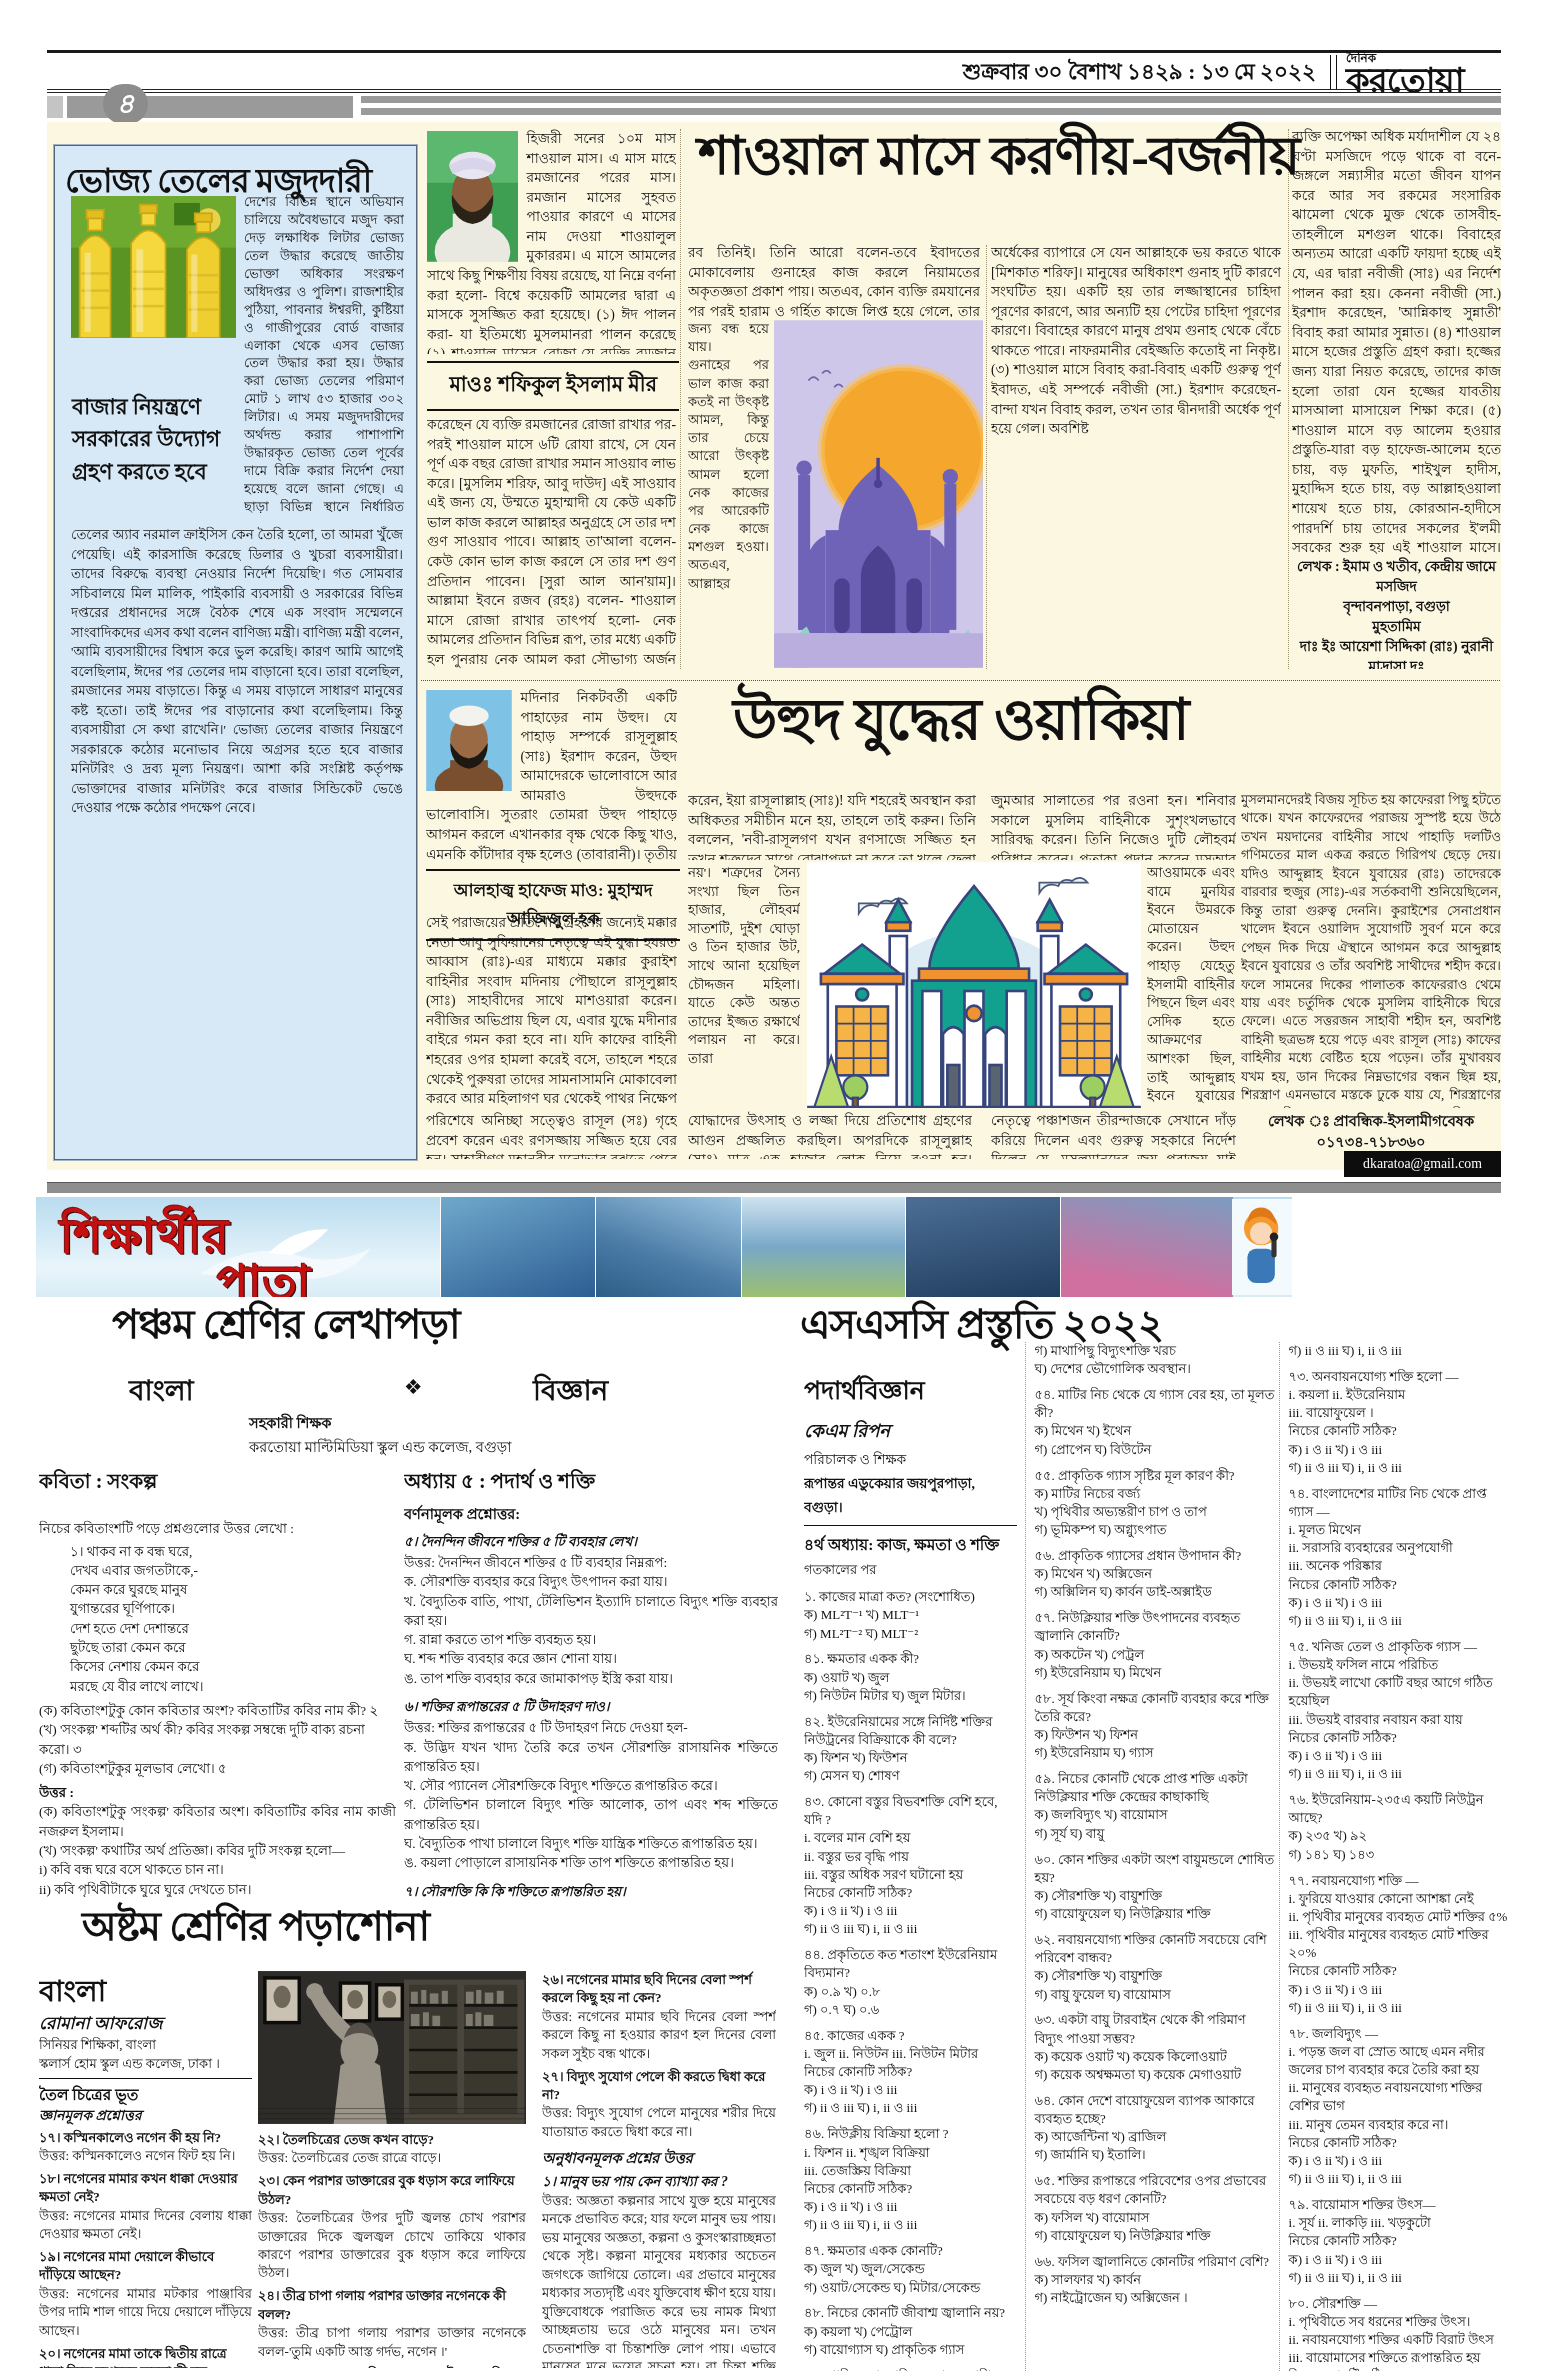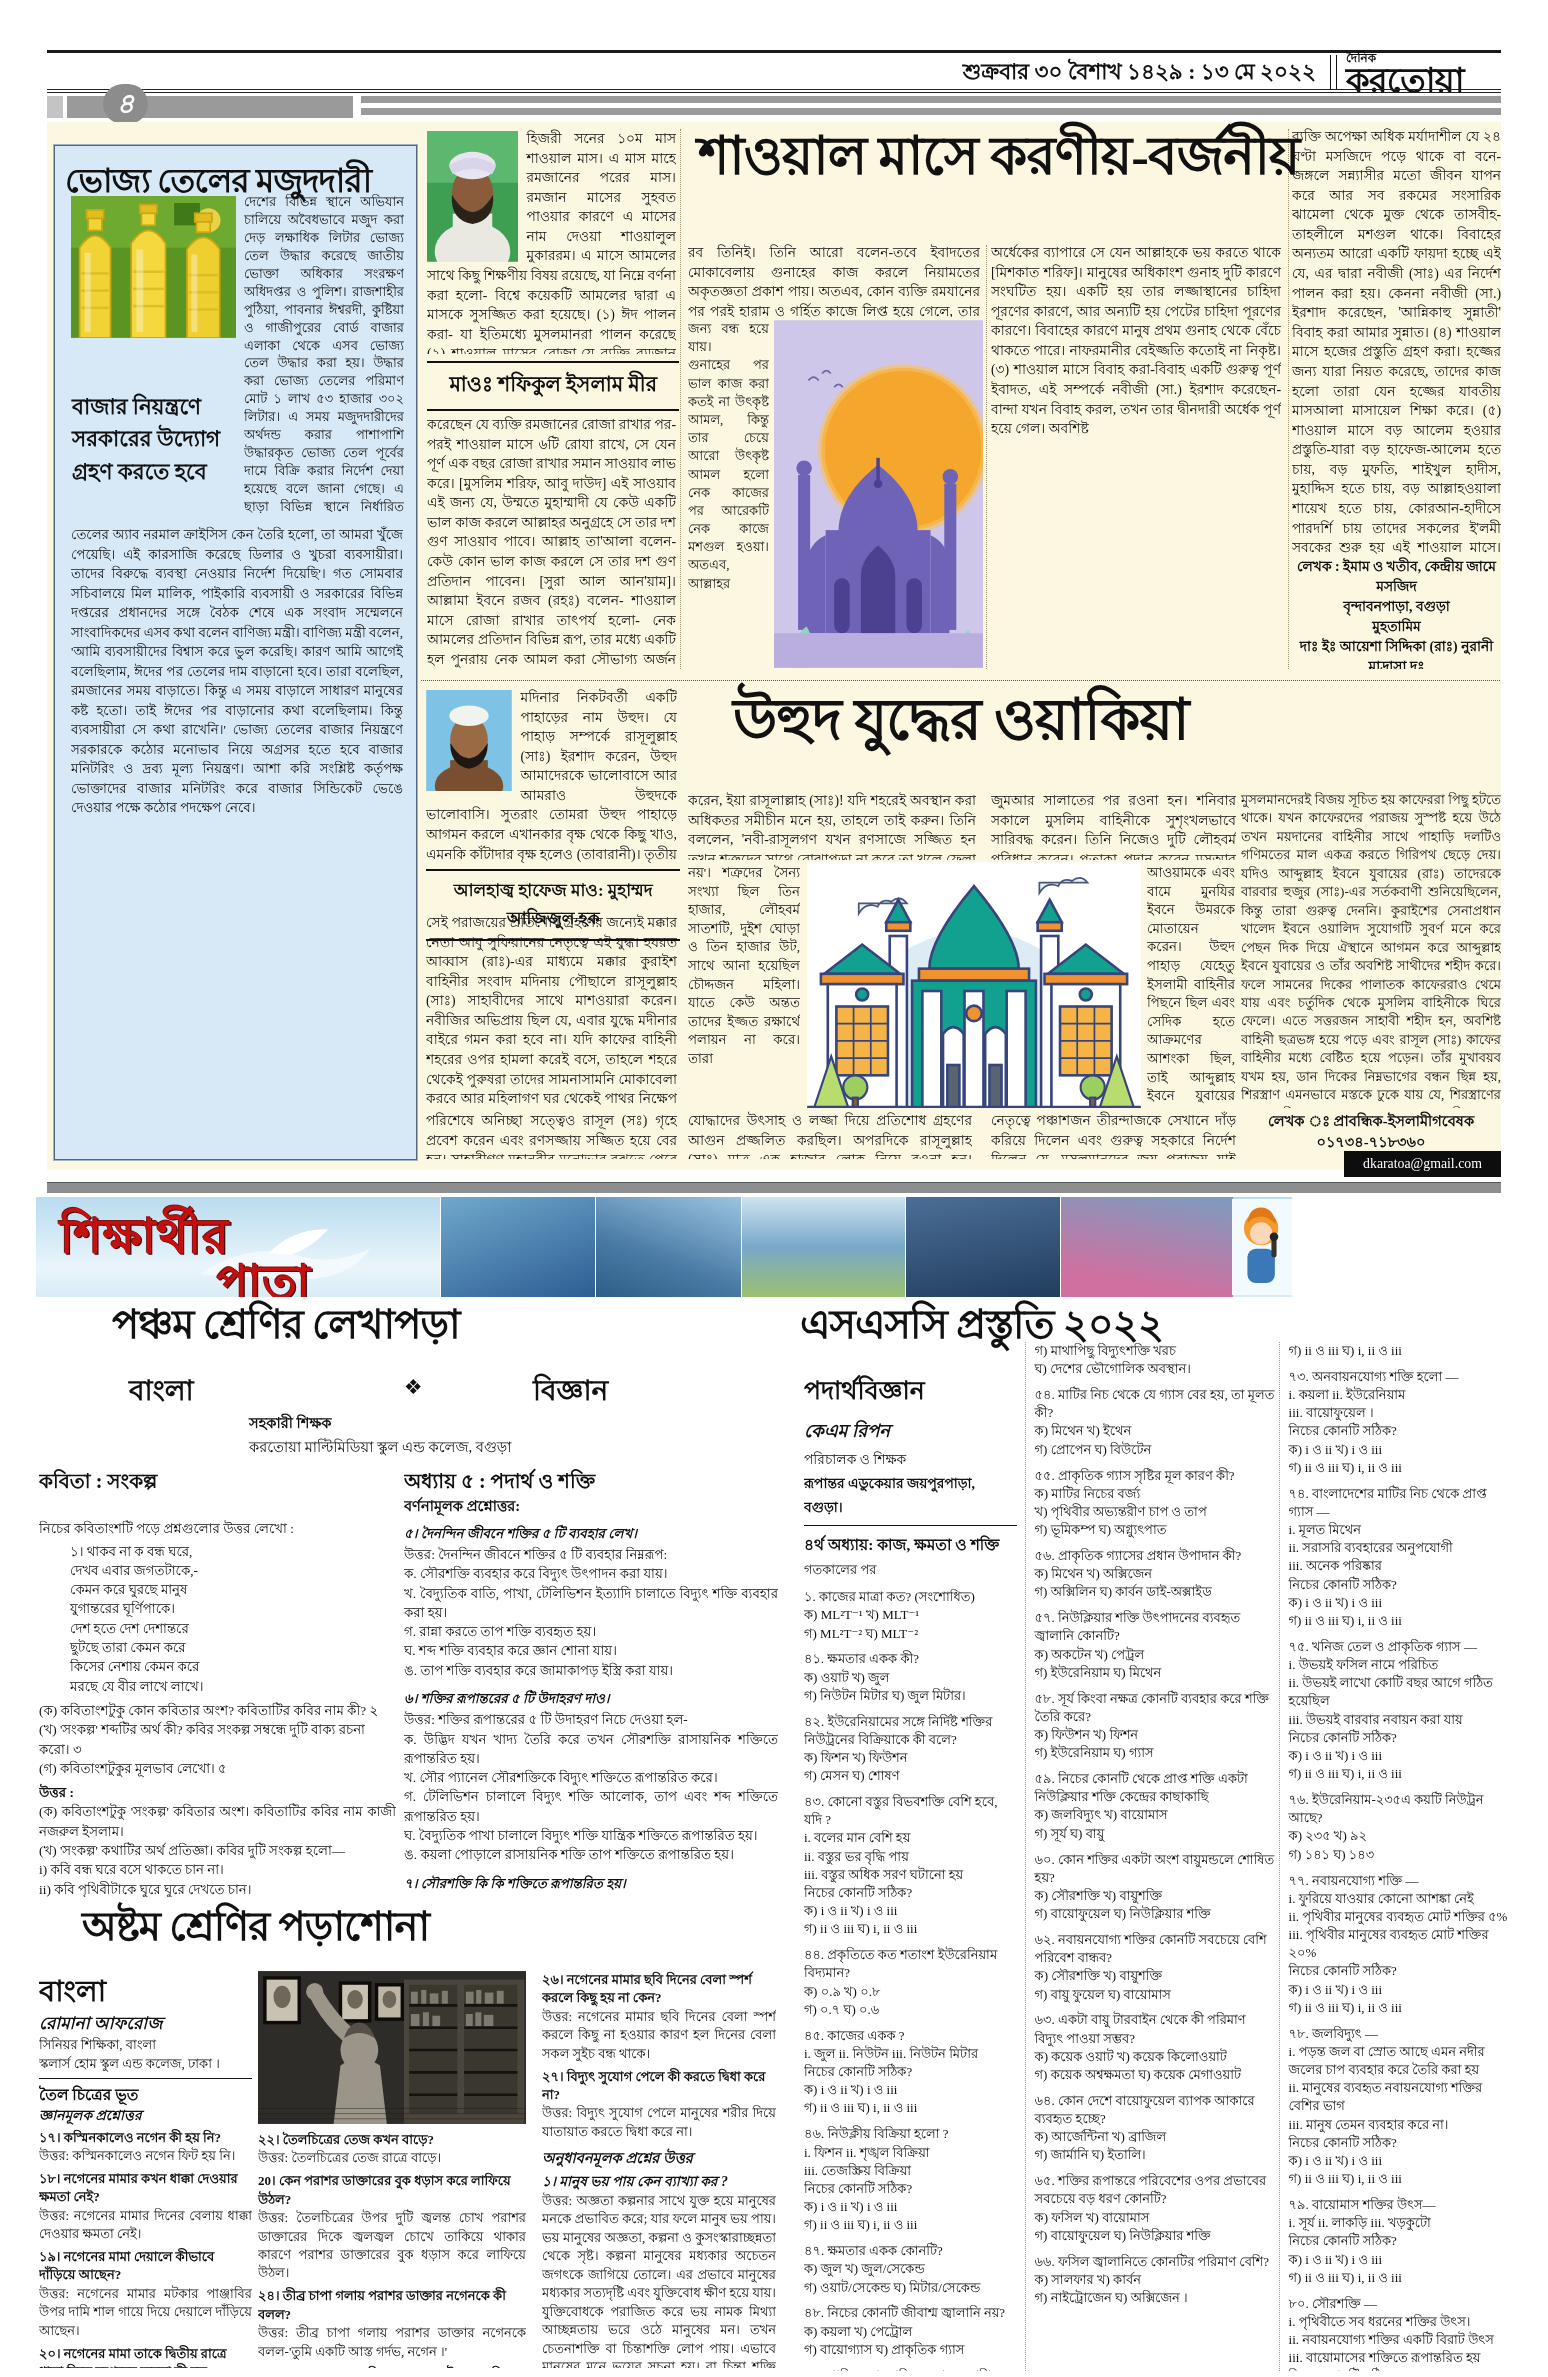--- a/index.html
+++ b/index.html
@@ -320,21 +320,21 @@
     <div class="b">উত্তর :</div>
     <div class="pre jt" style="margin-bottom:6.9px;">(ক) কবিতাংশটুকু 'সংকল্প' কবিতার অংশ। কবিতাটির কবির নাম কাজী নজরুল ইসলাম।
 (খ) 'সংকল্প' কথাটির অর্থ প্রতিজ্ঞা। কবির দুটি সংকল্প হলো—
 i) কবি বন্ধ ঘরে বসে থাকতে চান না।
 ii) কবি পৃথিবীটাকে ঘুরে ঘুরে দেখতে চান।
 (গ) মূলভাব : অসীম বিশ্বকে জানার কৌতূহল অন্য সব মানুষের মতো কিশোর কবিরও রয়েছে। তাই সে বন্ধ ঘরে বসে না থেকে পৃথিবীটাকে ঘুরে ঘুরে দেখতে চায়। সে জানতে চায় মানুষ কেন যুগান্তরের ঘূর্ণিপাকে ঘুরছে। এক দেশ থেকে আরেক দেশে তারা কেমন করে ছুটে চলছে। বীর কেন জীবনকে অনায়াসে উৎসর্গ করে মৃত্যুকে বরণ করে নিচ্ছে।</div>
 
   </div>
 
   <div class="abs clip" style="left:404px;top:1467px;width:374px;height:430px;font-size:13.3px;line-height:1.45;">
-    <div class="ctr b" style="font-size:20px;margin-bottom:0;">অধ্যায় ৫ : পদার্থ ও শক্তি</div>
+    <div class="ctr b" style="font-size:20px;margin-bottom:8px;">অধ্যায় ৫ : পদার্থ ও শক্তি</div>
     <div class="ctr b" style="font-size:14.6px;margin-bottom:6.9px;">বর্ণনামূলক প্রশ্নোত্তর:</div>
     <div>
 
         <div class="sci-item">
           <div class="qline">৫।  দৈনন্দিন জীবনে শক্তির ৫ টি ব্যবহার লেখ।</div>
           <div class="pre jt">উত্তর: দৈনন্দিন জীবনে শক্তির ৫ টি ব্যবহার নিম্নরূপ:
 ক. সৌরশক্তি ব্যবহার করে বিদ্যুৎ উৎপাদন করা যায়।
 খ. বৈদ্যুতিক বাতি, পাখা, টেলিভিশন ইত্যাদি চালাতে বিদ্যুৎ শক্তি ব্যবহার করা হয়।
 গ. রান্না করতে তাপ শক্তি ব্যবহৃত হয়।
 ঘ. শব্দ শক্তি ব্যবহার করে জ্ঞান শোনা যায়।
@@ -609,21 +609,21 @@
 
   <div class="abs clip" style="left:258px;top:2131px;width:268px;height:237px;font-size:13px;line-height:1.42;">
     <div>
 
         <div style="margin-bottom:4.3px;">
           <div class="b">২২। তৈলচিত্রের তেজ কখন বাড়ে?</div>
           <div class="jt">উত্তর: তৈলচিত্রের তেজ রাত্রে বাড়ে।</div>
         </div>
 
         <div style="margin-bottom:4.3px;">
-          <div class="b">20। কেন পরাশর ডাক্তারের বুক ধড়াস করে লাফিয়ে উঠল?</div>
+          <div class="b">২৩। কেন পরাশর ডাক্তারের বুক ধড়াস করে লাফিয়ে উঠল?</div>
           <div class="jt">উত্তর: তৈলচিত্রের উপর দুটি জ্বলন্ত চোখ পরাশর ডাক্তারের দিকে জ্বলজ্বল চোখে তাকিয়ে থাকার কারণে পরাশর ডাক্তারের বুক ধড়াস করে লাফিয়ে উঠল।</div>
         </div>
 
         <div style="margin-bottom:4.3px;">
           <div class="b">২৪। তীব্র চাপা গলায় পরাশর ডাক্তার নগেনকে কী বলল?</div>
           <div class="jt">উত্তর: তীব্র চাপা গলায় পরাশর ডাক্তার নগেনকে বলল-'তুমি একটি আস্ত গর্দভ, নগেন ।'</div>
         </div>
 
         <div style="margin-bottom:4.3px;">
           <div class="b">২৫। নগেনের মামার ছবির রুপার ফ্রেমটা কার ছবিতে ছিল?</div>

